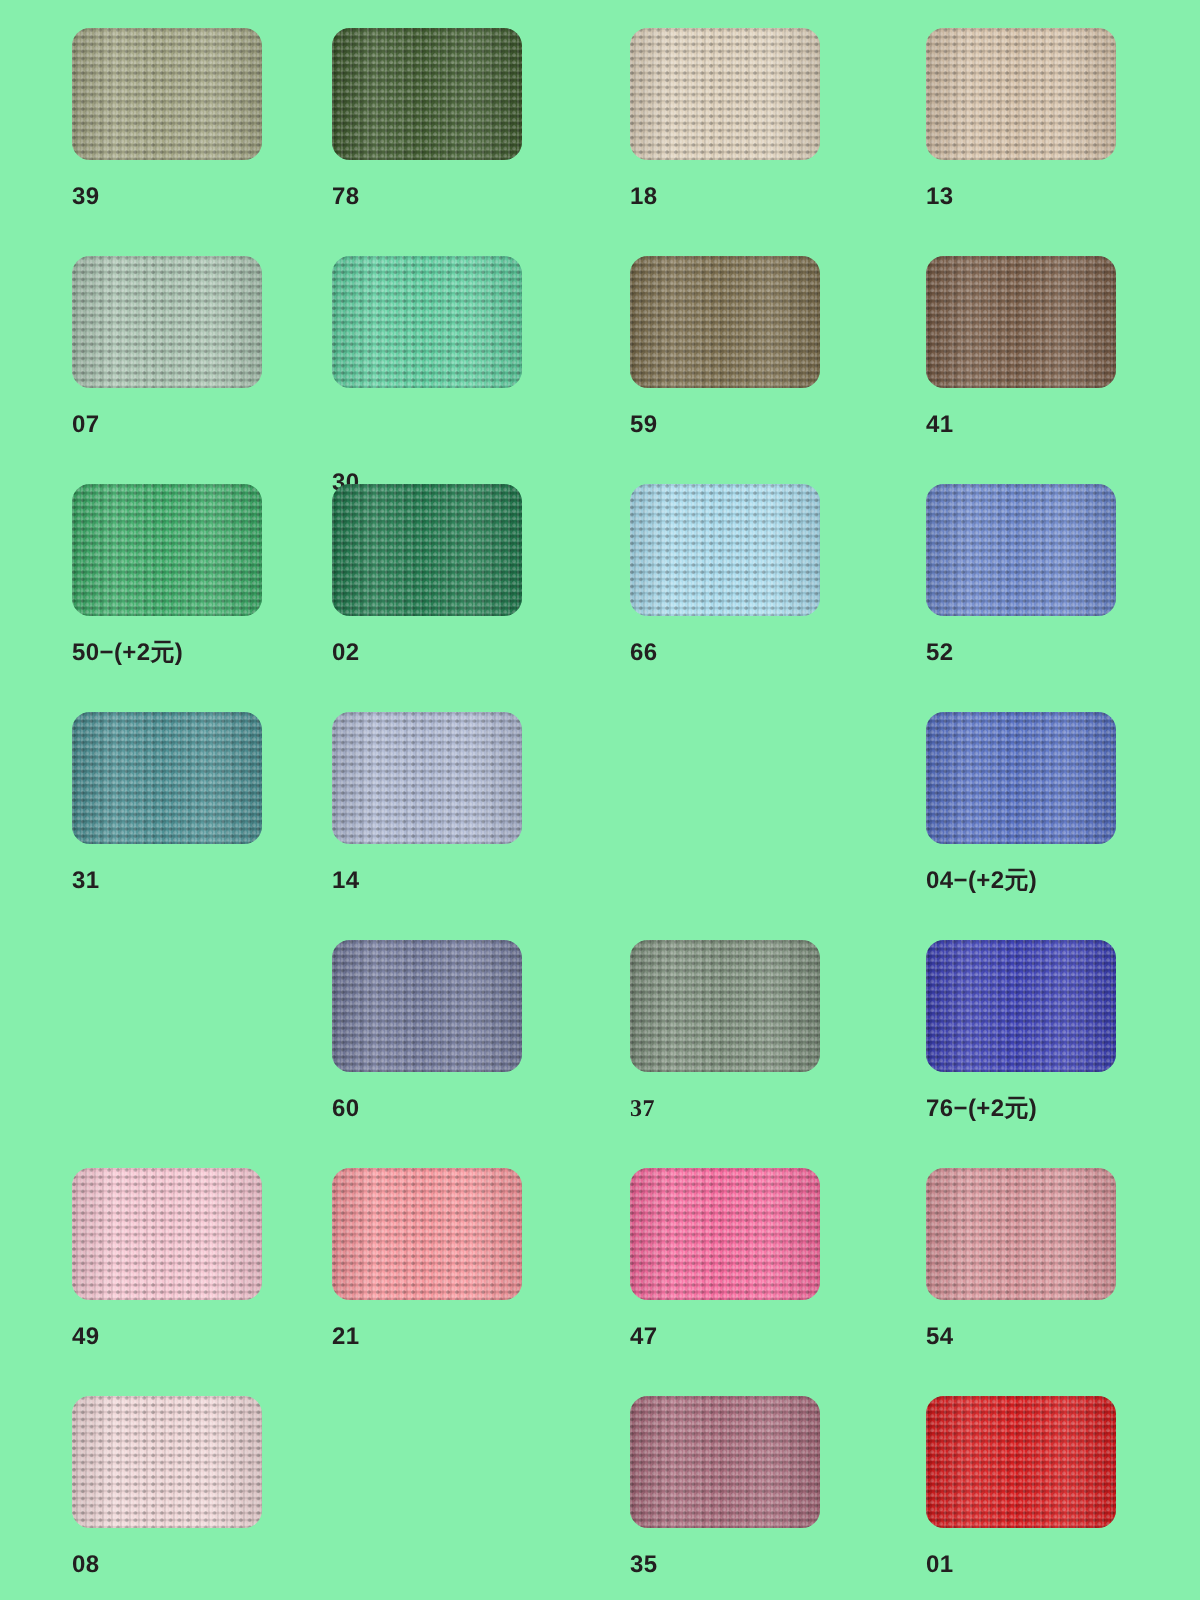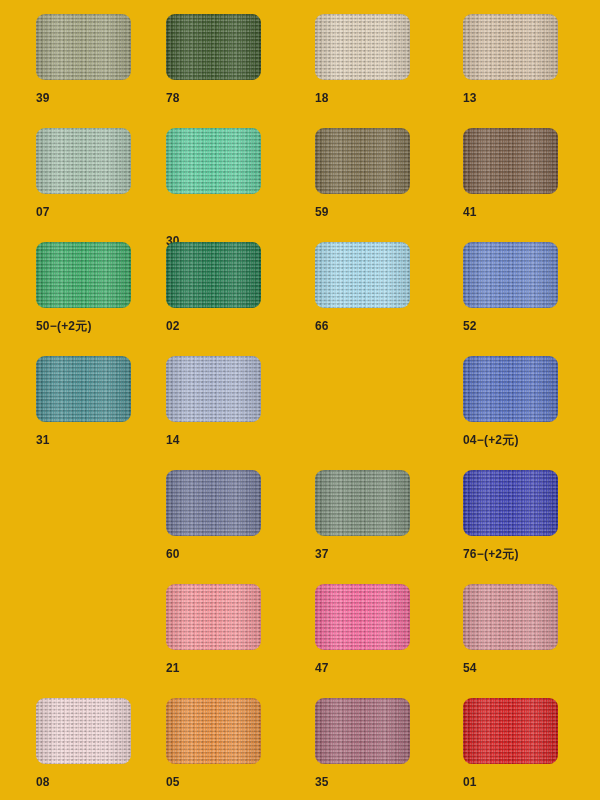--- a/index.html
+++ b/index.html
@@ -81,21 +81,21 @@
     font-weight:bold;
     color:#231f20;
     letter-spacing:.2px;
     white-space:nowrap;
     line-height:1;
   }
 </style>
 </head>
 <body>
 
-<div id="chart" style="background: #eab308;">
+<div id="chart" style="background: #86efac;">
     <div class="swatch-cell" style="left: 36px; top: 14px;">
       <div class="swatch" title="39" style="background-color: rgb(163, 165, 131); width: 95px; height: 66px; border-radius: 9px;">
         <div class="tex-row"></div>
         <div class="tex-rib"></div>
         <div class="tex-dot"></div>
         <div class="tex-sheen"></div>
       </div>
       <div class="swatch-label" style="color: rgb(35, 31, 32);">39</div>
     </div>
     <div class="swatch-cell" style="left: 166px; top: 14px;">
@@ -233,31 +233,40 @@
       </div>
       <div class="swatch-label" style="color: rgb(35, 31, 32);">60</div>
     </div>
     <div class="swatch-cell" style="left: 315px; top: 470px;">
       <div class="swatch" title="37" style="background-color: rgb(125, 143, 124); width: 95px; height: 66px; border-radius: 9px;">
         <div class="tex-row"></div>
         <div class="tex-rib"></div>
         <div class="tex-dot"></div>
         <div class="tex-sheen"></div>
       </div>
-      <div class="swatch-label" style="color: rgb(35, 31, 32);">37</div>
+      <div class="swatch-label" style="color: rgb(35, 31, 32); font-family: Liberation Serif, serif;">37</div>
     </div>
     <div class="swatch-cell" style="left: 463px; top: 470px;">
       <div class="swatch" title="76−(+2元)" style="background-color: rgb(59, 63, 181); width: 95px; height: 66px; border-radius: 9px;">
         <div class="tex-row"></div>
         <div class="tex-rib"></div>
         <div class="tex-dot"></div>
         <div class="tex-sheen"></div>
       </div>
       <div class="swatch-label" style="color: rgb(35, 31, 32);">76−(+2元)</div>
     </div>
+    <div class="swatch-cell" style="left: 36px; top: 584px;">
+      <div class="swatch" title="49" style="background-color: rgb(247, 198, 210); width: 95px; height: 66px; border-radius: 9px;">
+        <div class="tex-row"></div>
+        <div class="tex-rib"></div>
+        <div class="tex-dot"></div>
+        <div class="tex-sheen"></div>
+      </div>
+      <div class="swatch-label" style="color: rgb(35, 31, 32);">49</div>
+    </div>
     <div class="swatch-cell" style="left: 166px; top: 584px;">
       <div class="swatch" title="21" style="background-color: rgb(249, 150, 156); width: 95px; height: 66px; border-radius: 9px;">
         <div class="tex-row"></div>
         <div class="tex-rib"></div>
         <div class="tex-dot"></div>
         <div class="tex-sheen"></div>
       </div>
       <div class="swatch-label" style="color: rgb(35, 31, 32);">21</div>
     </div>
     <div class="swatch-cell" style="left: 315px; top: 584px;">
@@ -279,29 +288,20 @@
       <div class="swatch-label" style="color: rgb(35, 31, 32);">54</div>
     </div>
     <div class="swatch-cell" style="left: 36px; top: 698px;">
       <div class="swatch" title="08" style="background-color: rgb(240, 214, 215); width: 95px; height: 66px; border-radius: 9px;">
         <div class="tex-row"></div>
         <div class="tex-rib"></div>
         <div class="tex-dot"></div>
         <div class="tex-sheen"></div>
       </div>
       <div class="swatch-label" style="color: rgb(35, 31, 32);">08</div>
-    </div>
-    <div class="swatch-cell" style="left: 166px; top: 698px;">
-      <div class="swatch" title="05" style="background-color: rgb(236, 143, 63); width: 95px; height: 66px; border-radius: 9px;">
-        <div class="tex-row"></div>
-        <div class="tex-rib"></div>
-        <div class="tex-dot"></div>
-        <div class="tex-sheen"></div>
-      </div>
-      <div class="swatch-label" style="color: rgb(35, 31, 32);">05</div>
     </div>
     <div class="swatch-cell" style="left: 315px; top: 698px;">
       <div class="swatch" title="35" style="background-color: rgb(169, 107, 124); width: 95px; height: 66px; border-radius: 9px;">
         <div class="tex-row"></div>
         <div class="tex-rib"></div>
         <div class="tex-dot"></div>
         <div class="tex-sheen"></div>
       </div>
       <div class="swatch-label" style="color: rgb(35, 31, 32);">35</div>
     </div>

